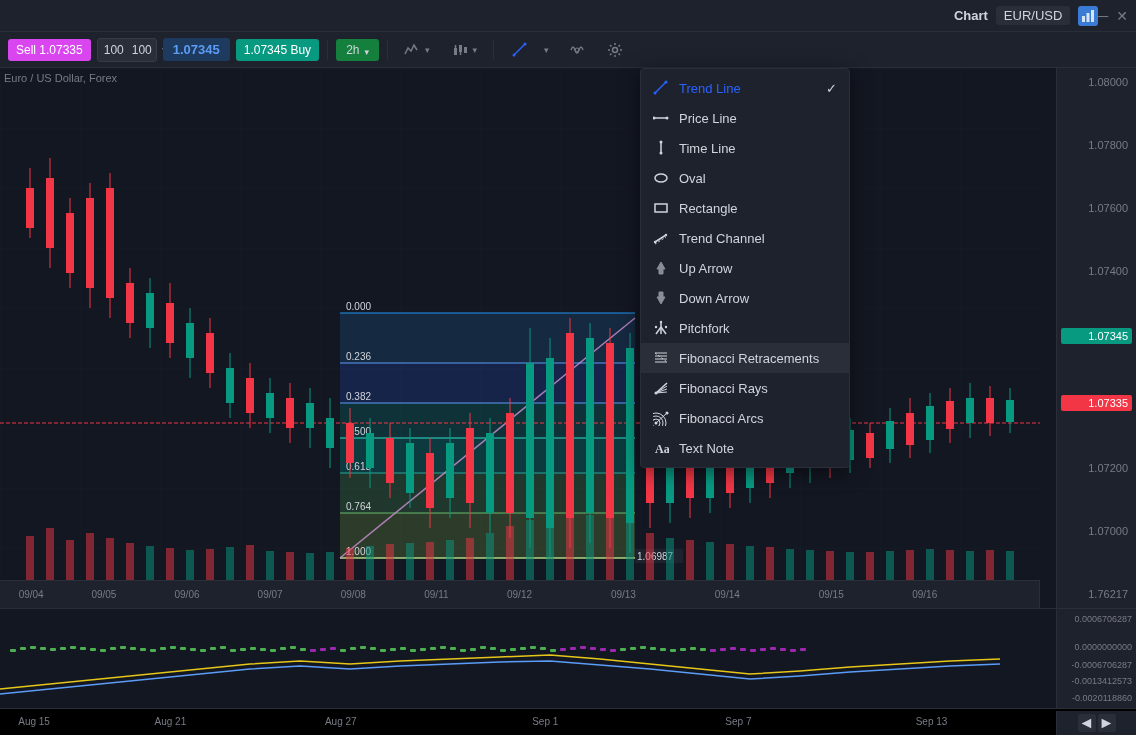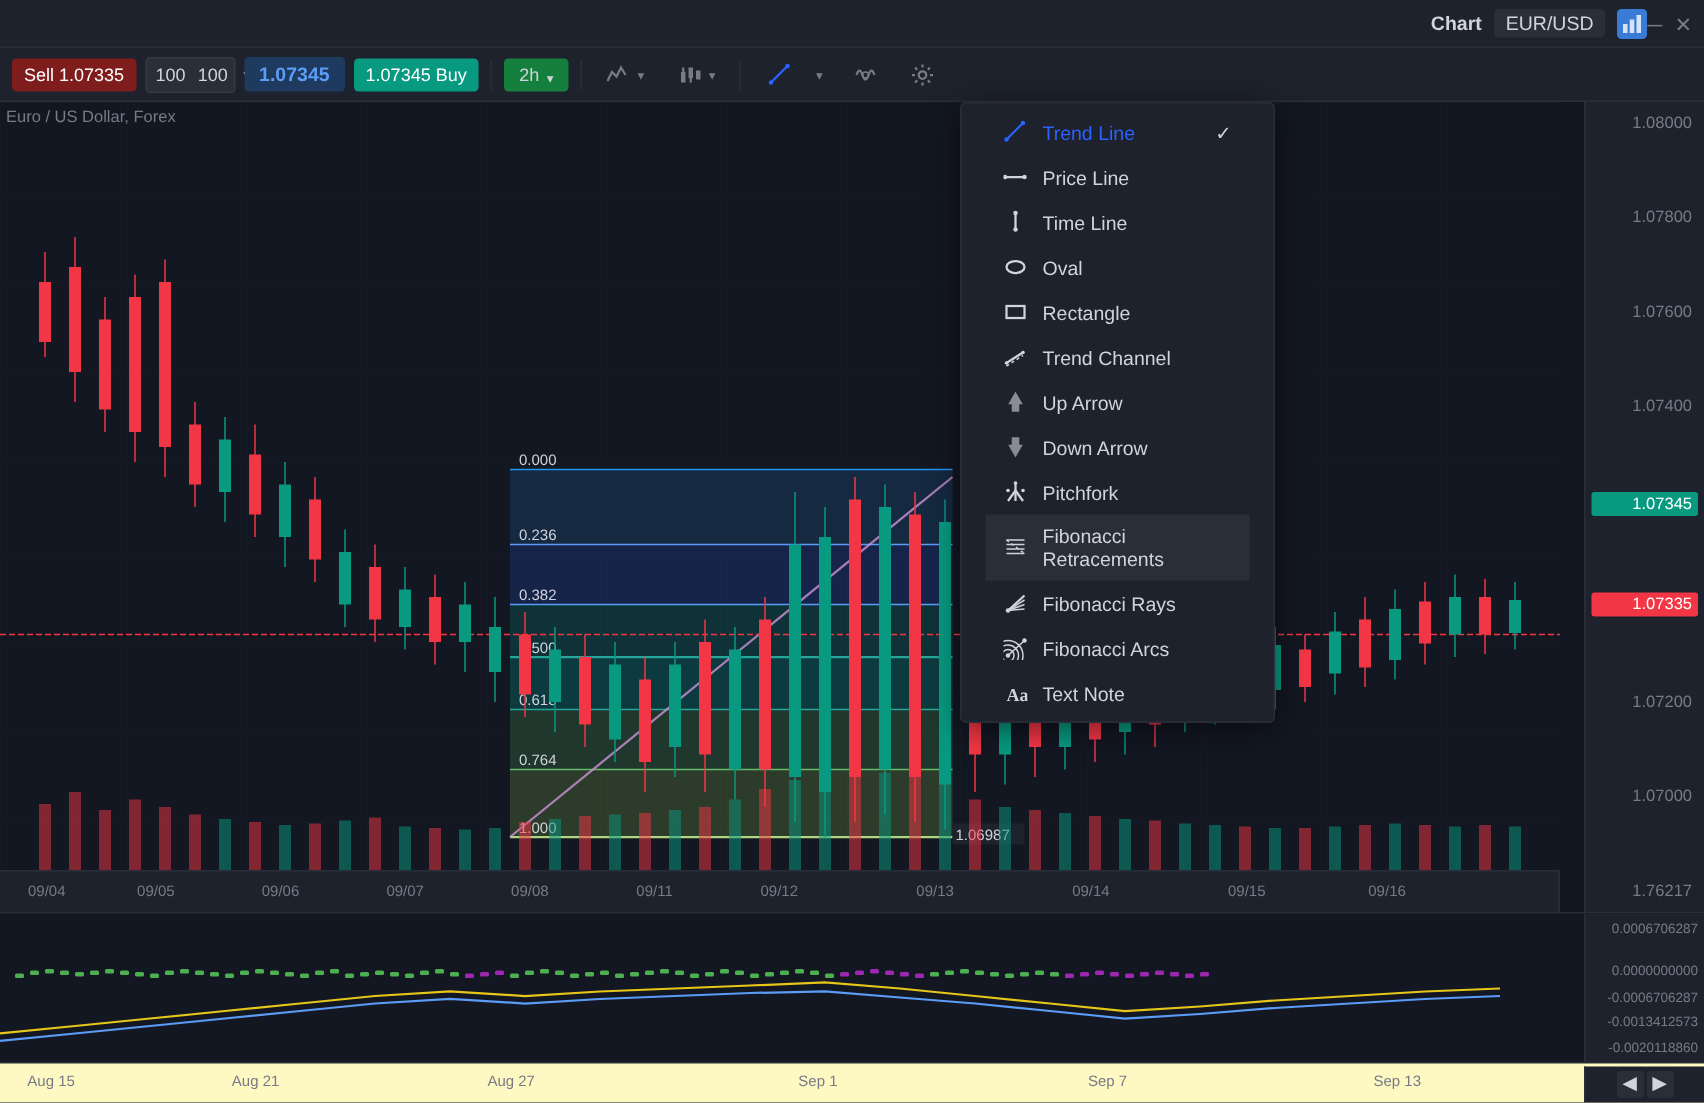--- a/index.html
+++ b/index.html
@@ -66,21 +66,21 @@
     #toolbar {
       display: flex;
       align-items: center;
       background: #1e222d;
       height: 36px;
       padding: 0 8px;
       gap: 6px;
       border-bottom: 1px solid #2a2e39;
     }
     .sell-btn {
-      background: #7f1d1d;
+      background: #d946ef;
       color: white;
       border: none;
       padding: 4px 8px;
       border-radius: 3px;
       font-size: 12px;
       cursor: pointer;
       white-space: nowrap;
     }
     .buy-btn {
       background: #089981;
@@ -260,21 +260,21 @@
     #drawing-menu {
       position: absolute;
       top: 68px;
       left: 640px;
       width: 210px;
       background: #1e222d;
       border: 1px solid #2a2e39;
       border-radius: 4px;
       z-index: 1000;
       box-shadow: 0 4px 20px rgba(0,0,0,0.5);
-      padding: 4px 16px;
+      padding: 4px 0;
     }
     .menu-item {
       display: flex;
       align-items: center;
       padding: 7px 12px;
       cursor: pointer;
       font-size: 13px;
       color: #d1d4dc;
       gap: 10px;
       position: relative;
@@ -766,21 +766,21 @@
 
   <div id="sub-indicator-axis">
     <span class="sub-price-label" style="top:5%">0.0006706287</span>
     <span class="sub-price-label" style="top:33%">0.0000000000</span>
     <span class="sub-price-label" style="top:52%">-0.0006706287</span>
     <span class="sub-price-label" style="top:68%">-0.0013412573</span>
     <span class="sub-price-label" style="top:85%">-0.0020118860</span>
   </div>
 </div>
 
-<div id="date-axis2" style="background:#fef9c3; height:28px; border-top:1px solid #2a2e39; position:relative; overflow:hidden; width:1136px;">
+<div id="date-axis2" style="background:#000000; height:28px; border-top:1px solid #2a2e39; position:relative; overflow:hidden; width:1136px;">
   <span class="date-label" style="left:3%; font-size:10px; color:#787b86; position:absolute; transform:translateX(-50%); top:7px;">Aug 15</span>
   <span class="date-label" style="left:15%; font-size:10px; color:#787b86; position:absolute; transform:translateX(-50%); top:7px;">Aug 21</span>
   <span class="date-label" style="left:30%; font-size:10px; color:#787b86; position:absolute; transform:translateX(-50%); top:7px;">Aug 27</span>
   <span class="date-label" style="left:48%; font-size:10px; color:#787b86; position:absolute; transform:translateX(-50%); top:7px;">Sep 1</span>
   <span class="date-label" style="left:65%; font-size:10px; color:#787b86; position:absolute; transform:translateX(-50%); top:7px;">Sep 7</span>
   <span class="date-label" style="left:82%; font-size:10px; color:#787b86; position:absolute; transform:translateX(-50%); top:7px;">Sep 13</span>
 
   <div style="position:absolute; right:0; top:2px; width:80px; height:24px; background:#1e222d; border-left:1px solid #2a2e39; display:flex; align-items:center; justify-content:center; gap:2px;">
     <div style="width:18px; height:18px; background:#2a2e39; border-radius:2px; display:flex; align-items:center; justify-content:center; cursor:pointer;">◄</div>
     <div style="width:18px; height:18px; background:#2a2e39; border-radius:2px; display:flex; align-items:center; justify-content:center; cursor:pointer;">►</div>

